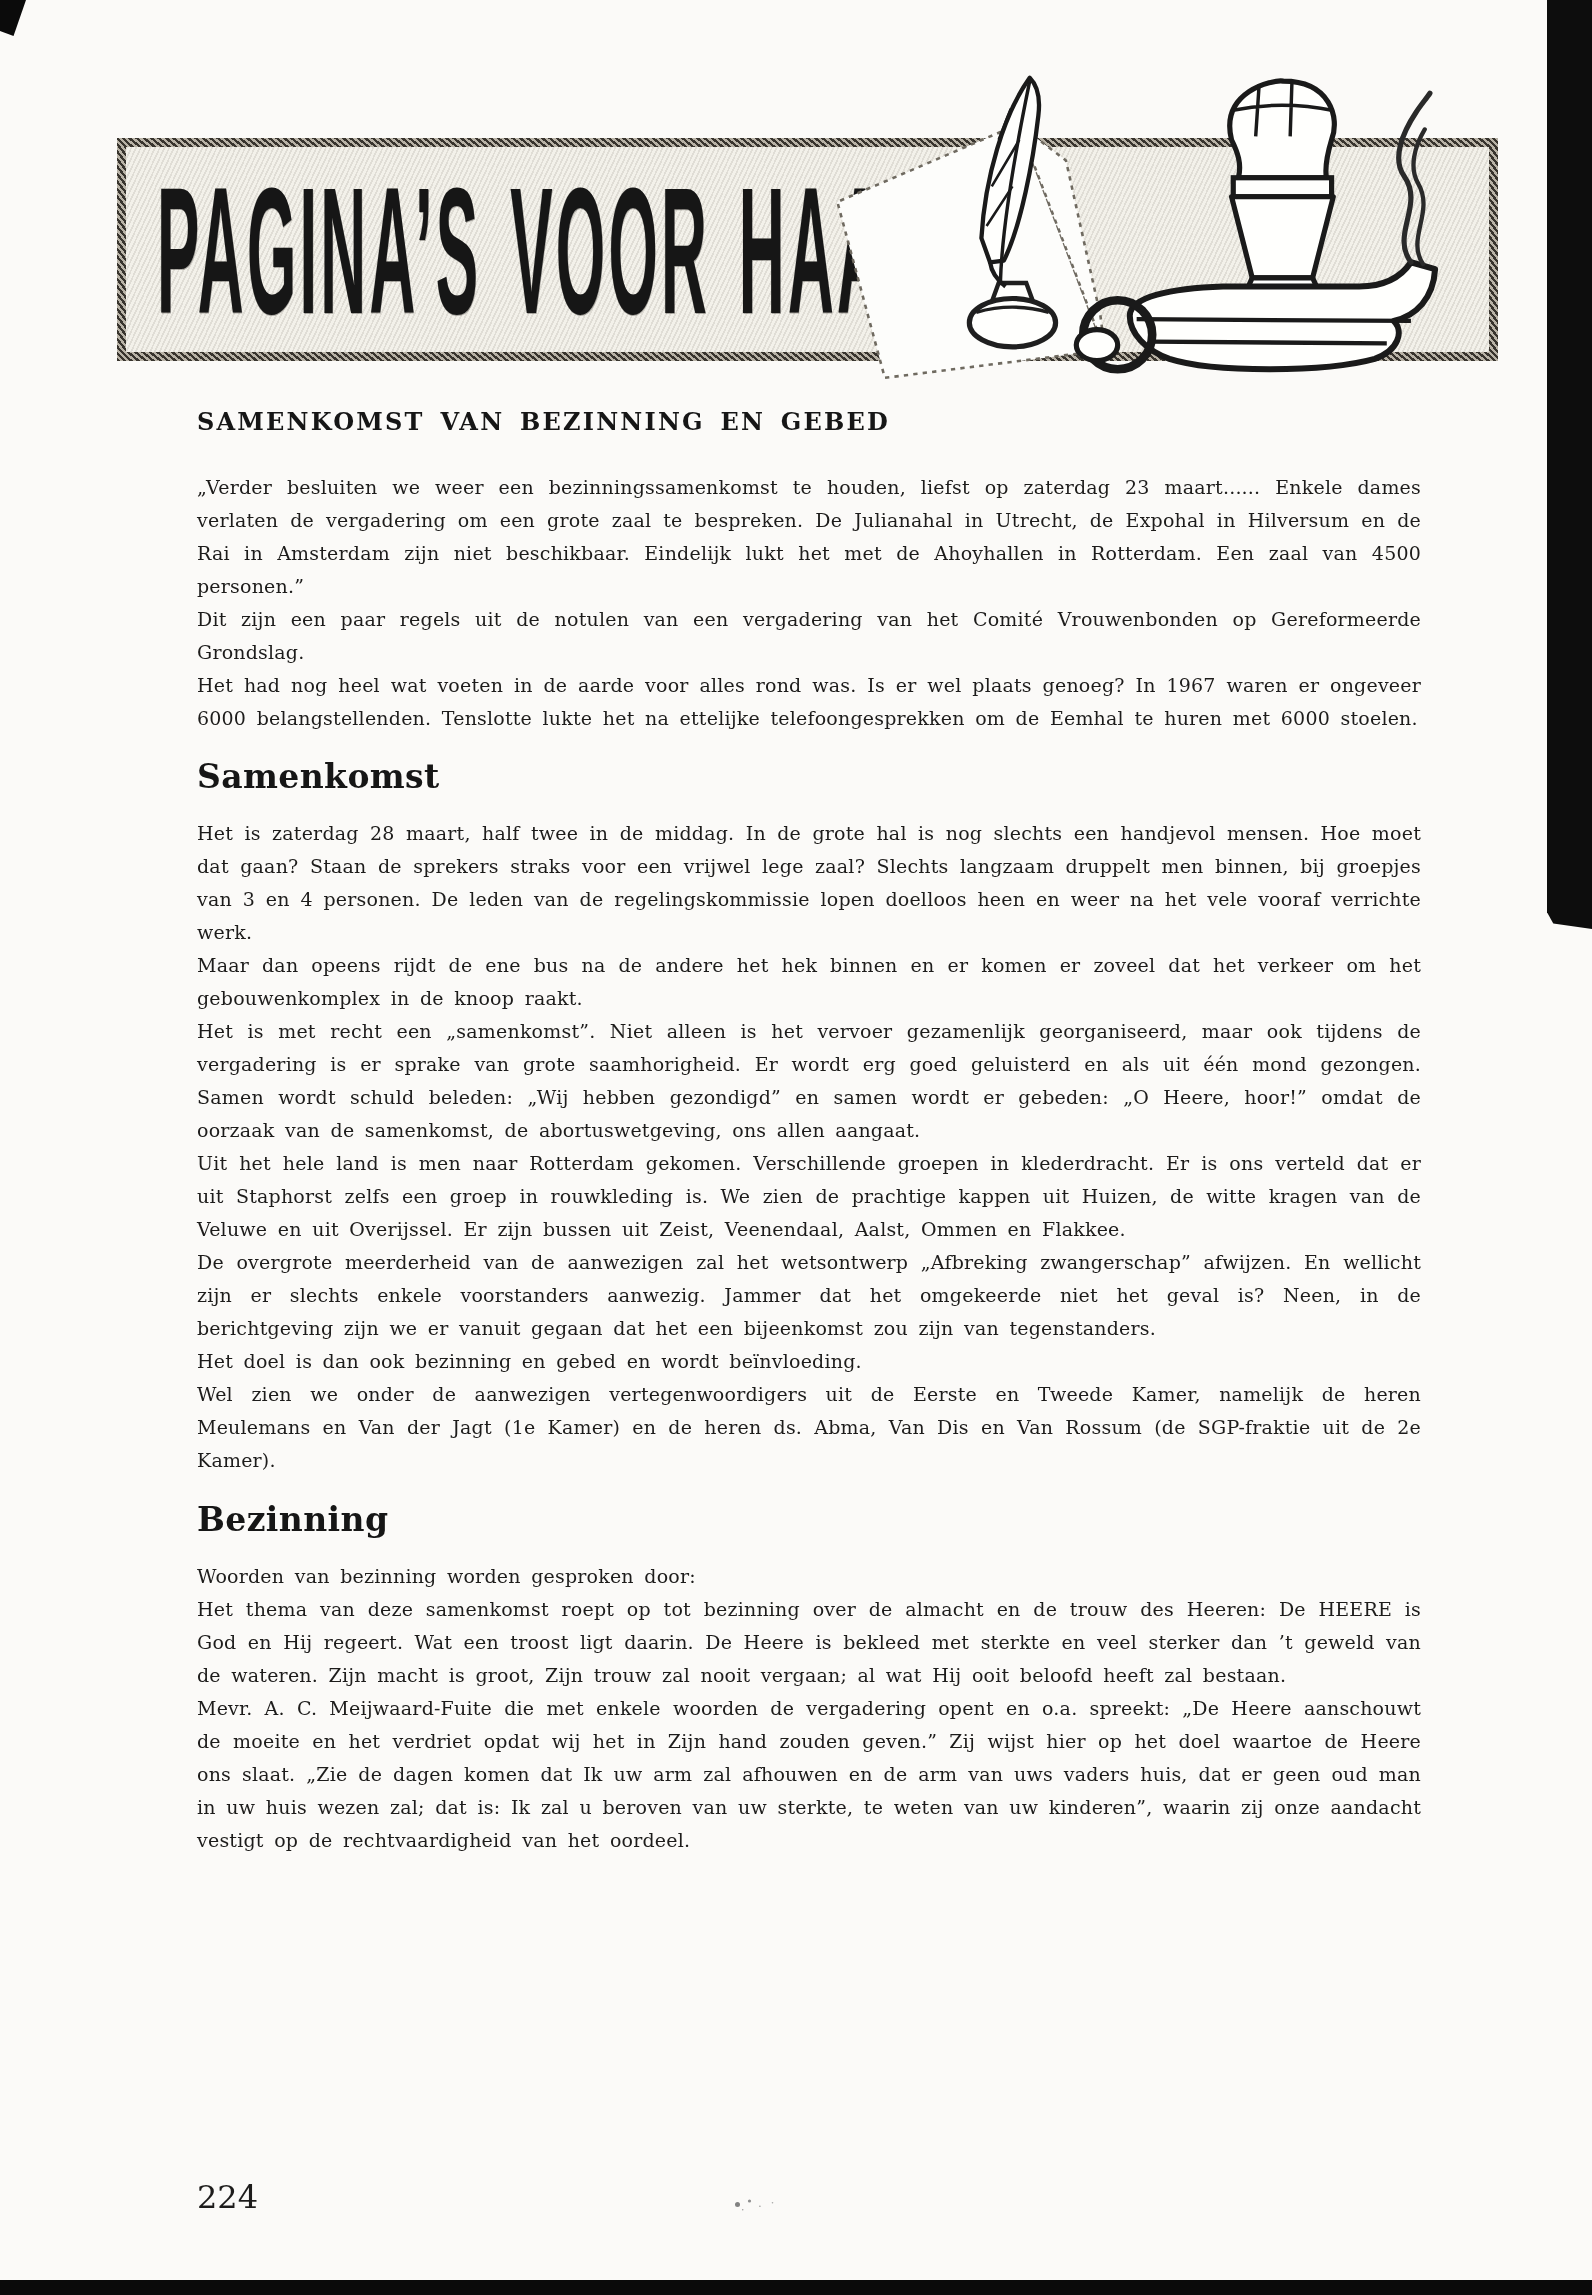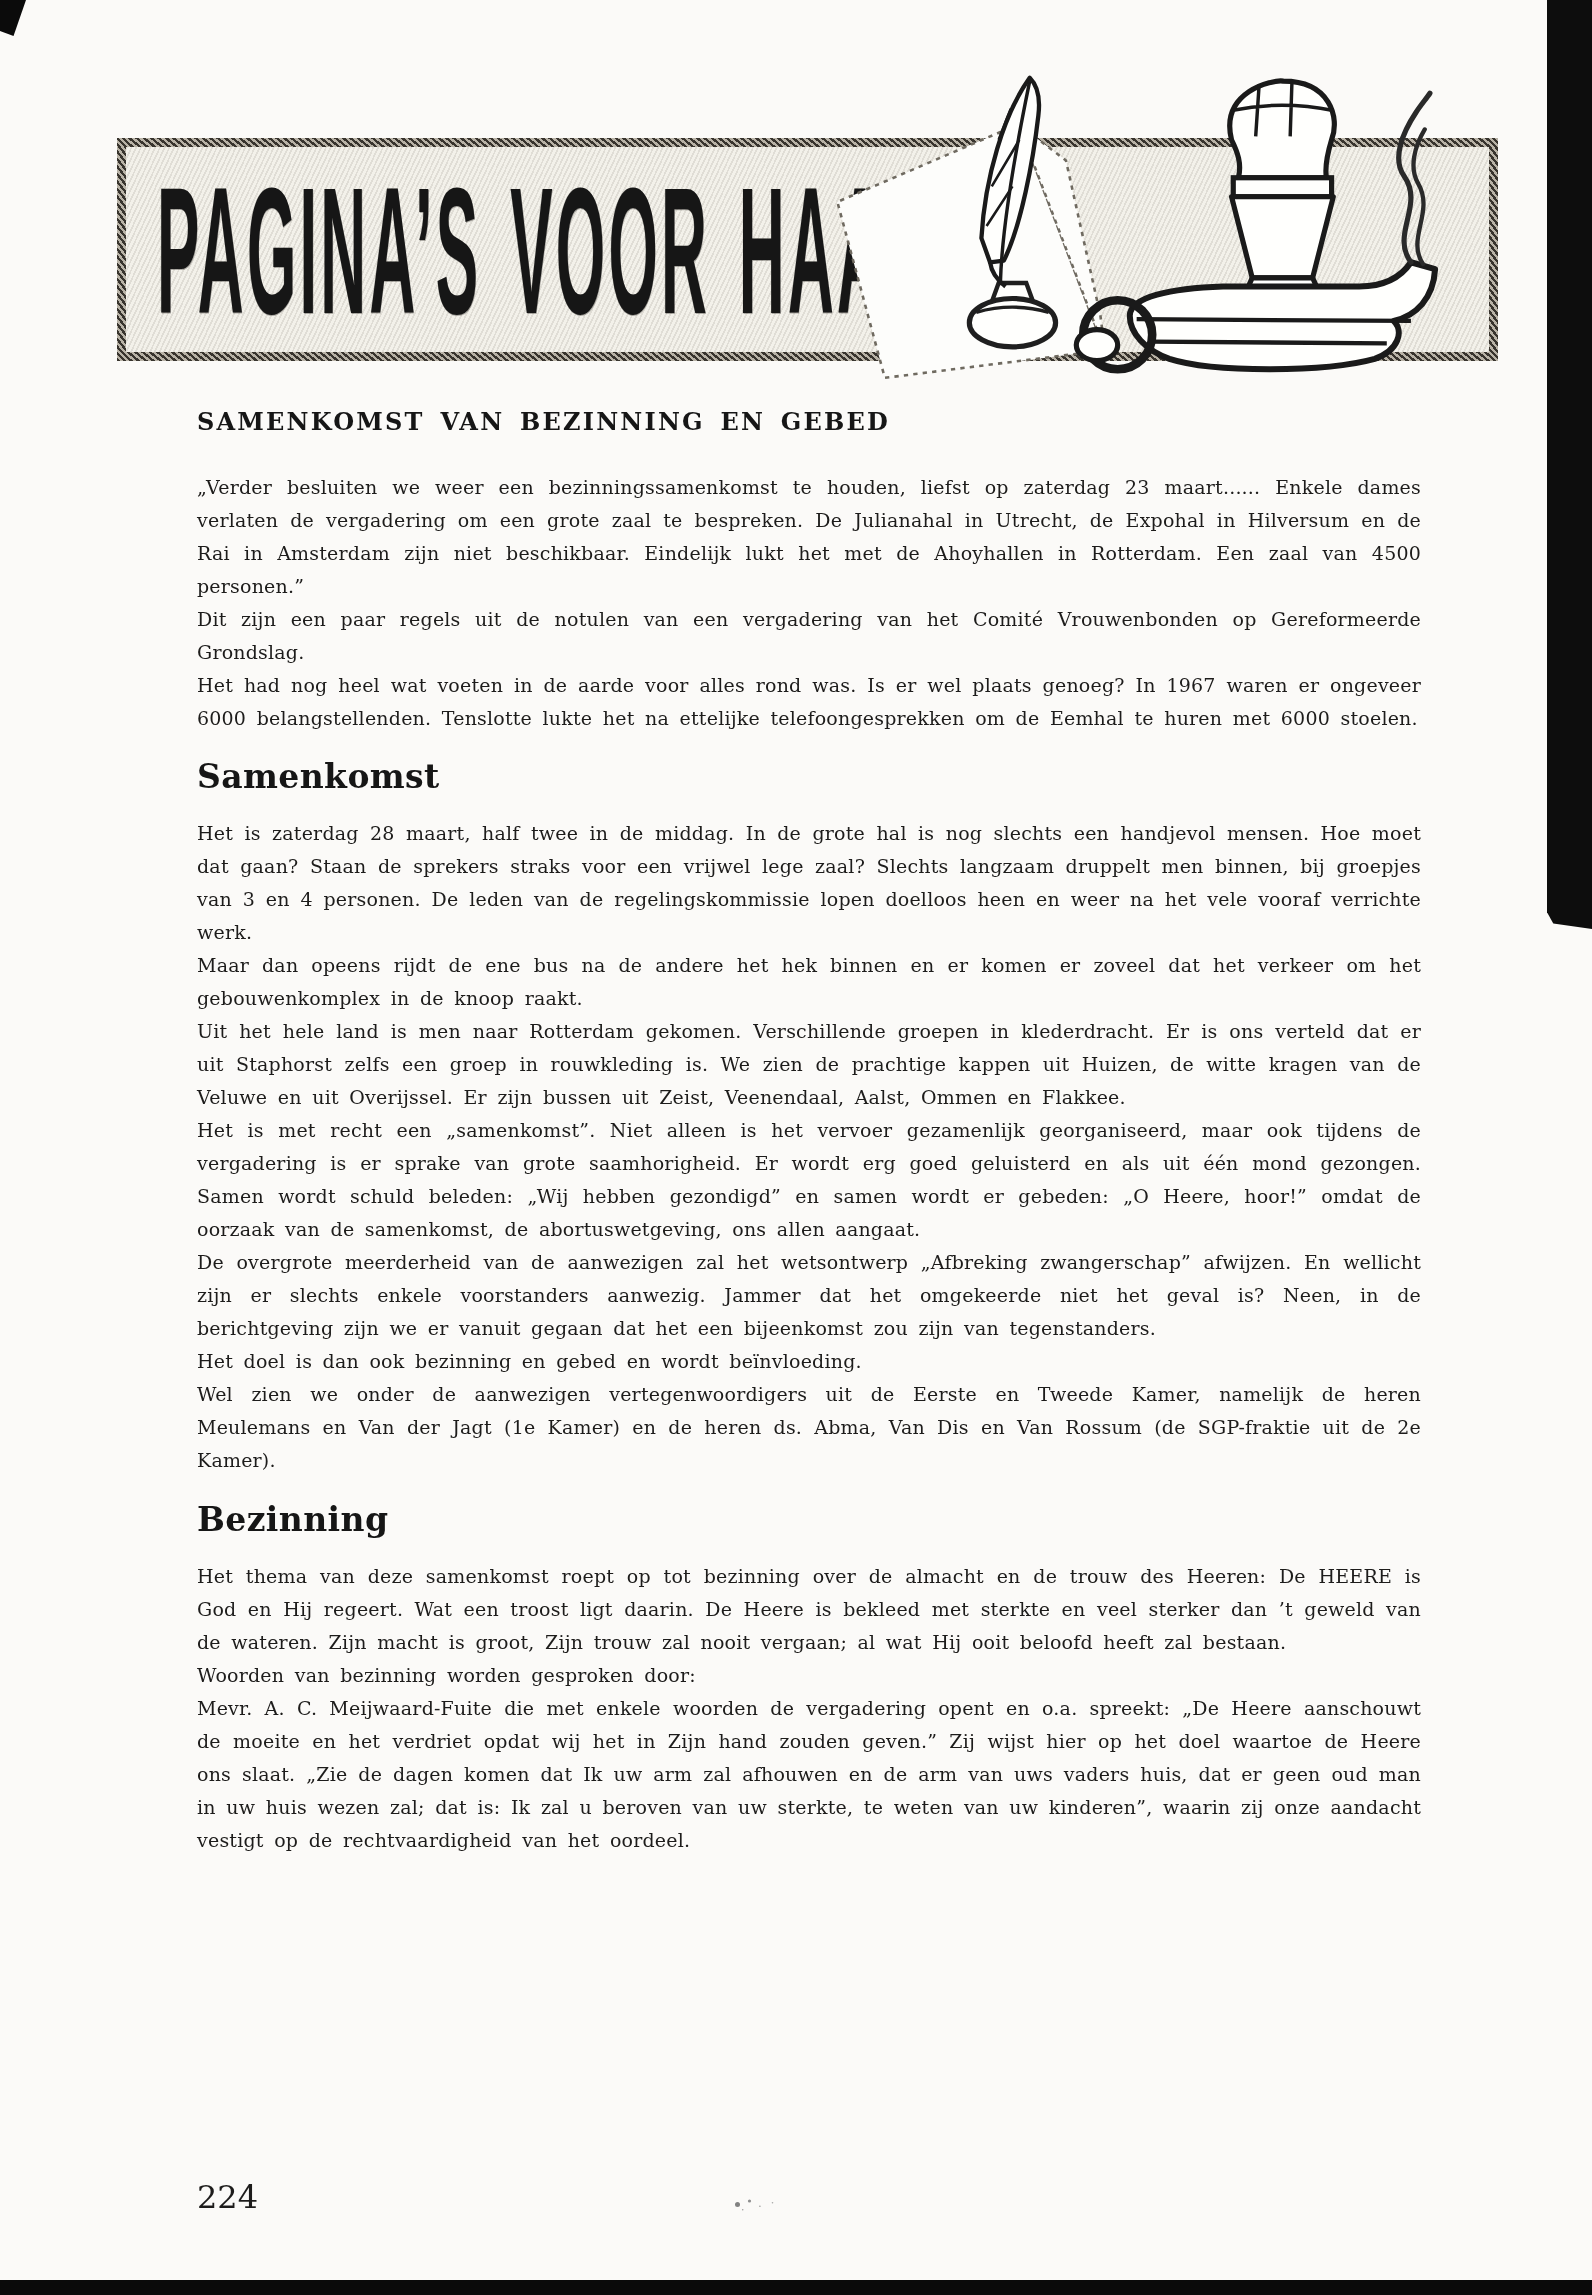--- a/index.html
+++ b/index.html
@@ -135,29 +135,29 @@
   <div class="content">
     <h1>SAMENKOMST VAN BEZINNING EN GEBED</h1>
 
     <p>„Verder besluiten we weer een bezinningssamenkomst te houden, liefst op zaterdag 23 maart...... Enkele dames verlaten de vergadering om een grote zaal te bespreken. De Julianahal in Utrecht, de Expohal in Hilversum en de Rai in Amsterdam zijn niet beschikbaar. Eindelijk lukt het met de Ahoyhallen in Rotterdam. Een zaal van 4500 personen.”</p>
     <p>Dit zijn een paar regels uit de notulen van een vergadering van het Comité Vrouwenbonden op Gereformeerde Grondslag.</p>
     <p>Het had nog heel wat voeten in de aarde voor alles rond was. Is er wel plaats genoeg? In 1967 waren er ongeveer 6000 belangstellenden. Tenslotte lukte het na ettelijke telefoongesprekken om de Eemhal te huren met 6000 stoelen.</p>
 
     <h2>Samenkomst</h2>
     <p>Het is zaterdag 28 maart, half twee in de middag. In de grote hal is nog slechts een handjevol mensen. Hoe moet dat gaan? Staan de sprekers straks voor een vrijwel lege zaal? Slechts langzaam druppelt men binnen, bij groepjes van 3 en 4 personen. De leden van de regelingskommissie lopen doelloos heen en weer na het vele vooraf verrichte werk.</p>
     <p>Maar dan opeens rijdt de ene bus na de andere het hek binnen en er komen er zoveel dat het verkeer om het gebouwenkomplex in de knoop raakt.</p>
+    <p>Het is met recht een „samenkomst”. Niet alleen is het vervoer gezamenlijk georganiseerd, maar ook tijdens de vergadering is er sprake van grote saamhorigheid. Er wordt erg goed geluisterd en als uit één mond gezongen. Samen wordt schuld beleden: „Wij hebben gezondigd” en samen wordt er gebeden: „O Heere, hoor!” omdat de oorzaak van de samenkomst, de abortuswetgeving, ons allen aangaat.</p>
     <p>Uit het hele land is men naar Rotterdam gekomen. Verschillende groepen in klederdracht. Er is ons verteld dat er uit Staphorst zelfs een groep in rouwkleding is. We zien de prachtige kappen uit Huizen, de witte kragen van de Veluwe en uit Overijssel. Er zijn bussen uit Zeist, Veenendaal, Aalst, Ommen en Flakkee.</p>
-    <p>Het is met recht een „samenkomst”. Niet alleen is het vervoer gezamenlijk georganiseerd, maar ook tijdens de vergadering is er sprake van grote saamhorigheid. Er wordt erg goed geluisterd en als uit één mond gezongen. Samen wordt schuld beleden: „Wij hebben gezondigd” en samen wordt er gebeden: „O Heere, hoor!” omdat de oorzaak van de samenkomst, de abortuswetgeving, ons allen aangaat.</p>
     <p>De overgrote meerderheid van de aanwezigen zal het wetsontwerp „Afbreking zwangerschap” afwijzen. En wellicht zijn er slechts enkele voorstanders aanwezig. Jammer dat het omgekeerde niet het geval is? Neen, in de berichtgeving zijn we er vanuit gegaan dat het een bijeenkomst zou zijn van tegenstanders.</p>
     <p>Het doel is dan ook bezinning en gebed en wordt beïnvloeding.</p>
     <p>Wel zien we onder de aanwezigen vertegenwoordigers uit de Eerste en Tweede Kamer, namelijk de heren Meulemans en Van der Jagt (1e Kamer) en de heren ds. Abma, Van Dis en Van Rossum (de SGP-fraktie uit de 2e Kamer).</p>
 
     <h2>Bezinning</h2>
+    <p>Woorden van bezinning worden gesproken door:</p>
     <p>Het thema van deze samenkomst roept op tot bezinning over de almacht en de trouw des Heeren: De HEERE is God en Hij regeert. Wat een troost ligt daarin. De Heere is bekleed met sterkte en veel sterker dan ’t geweld van de wateren. Zijn macht is groot, Zijn trouw zal nooit vergaan; al wat Hij ooit beloofd heeft zal bestaan.</p>
-    <p>Woorden van bezinning worden gesproken door:</p>
     <p>Mevr. A. C. Meijwaard-Fuite die met enkele woorden de vergadering opent en o.a. spreekt: „De Heere aanschouwt de moeite en het verdriet opdat wij het in Zijn hand zouden geven.” Zij wijst hier op het doel waartoe de Heere ons slaat. „Zie de dagen komen dat Ik uw arm zal afhouwen en de arm van uws vaders huis, dat er geen oud man in uw huis wezen zal; dat is: Ik zal u beroven van uw sterkte, te weten van uw kinderen”, waarin zij onze aandacht vestigt op de rechtvaardigheid van het oordeel.</p>
   </div>
 
   <div class="page-number">224</div>
   <div class="ink-smudge"></div>
 
 </div>
 
 
 </body></html>

